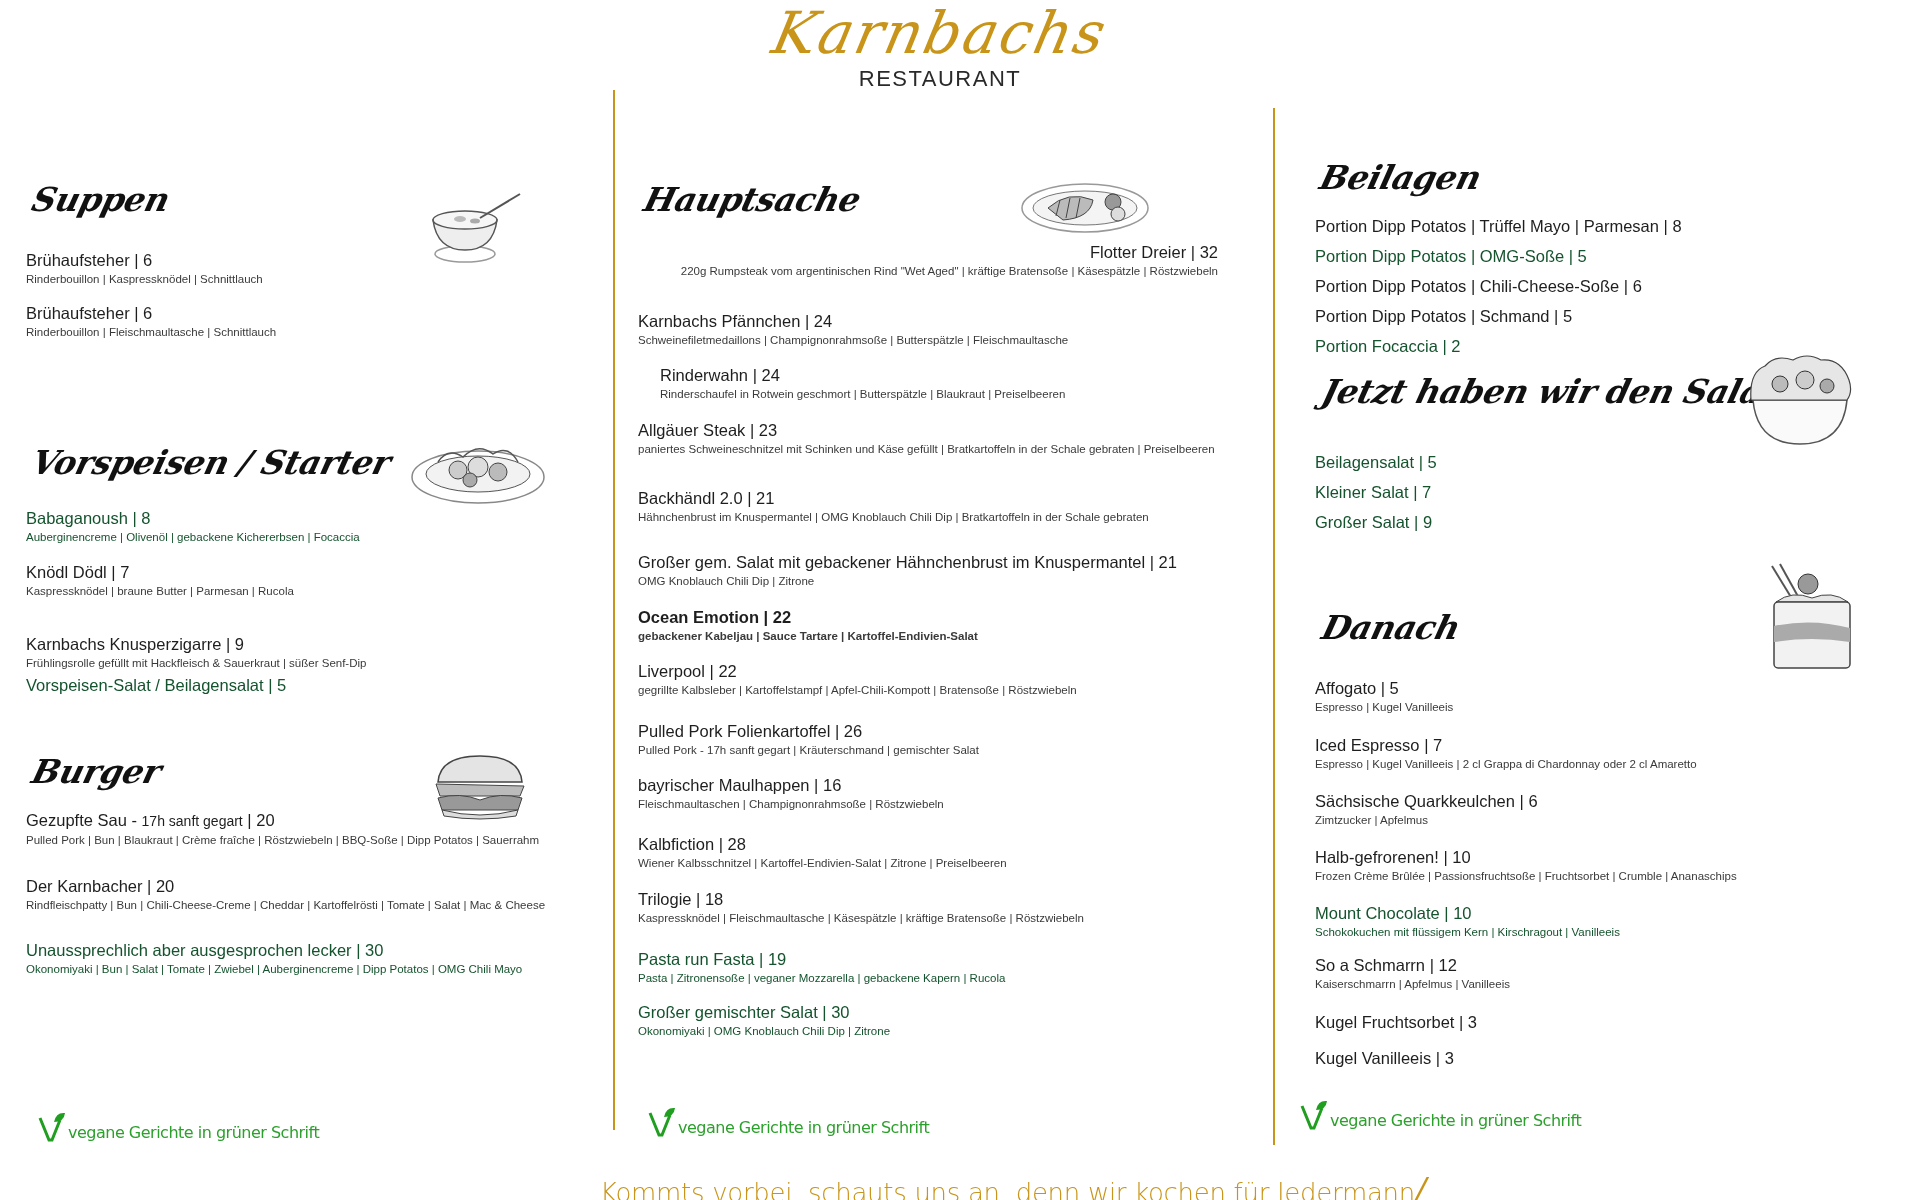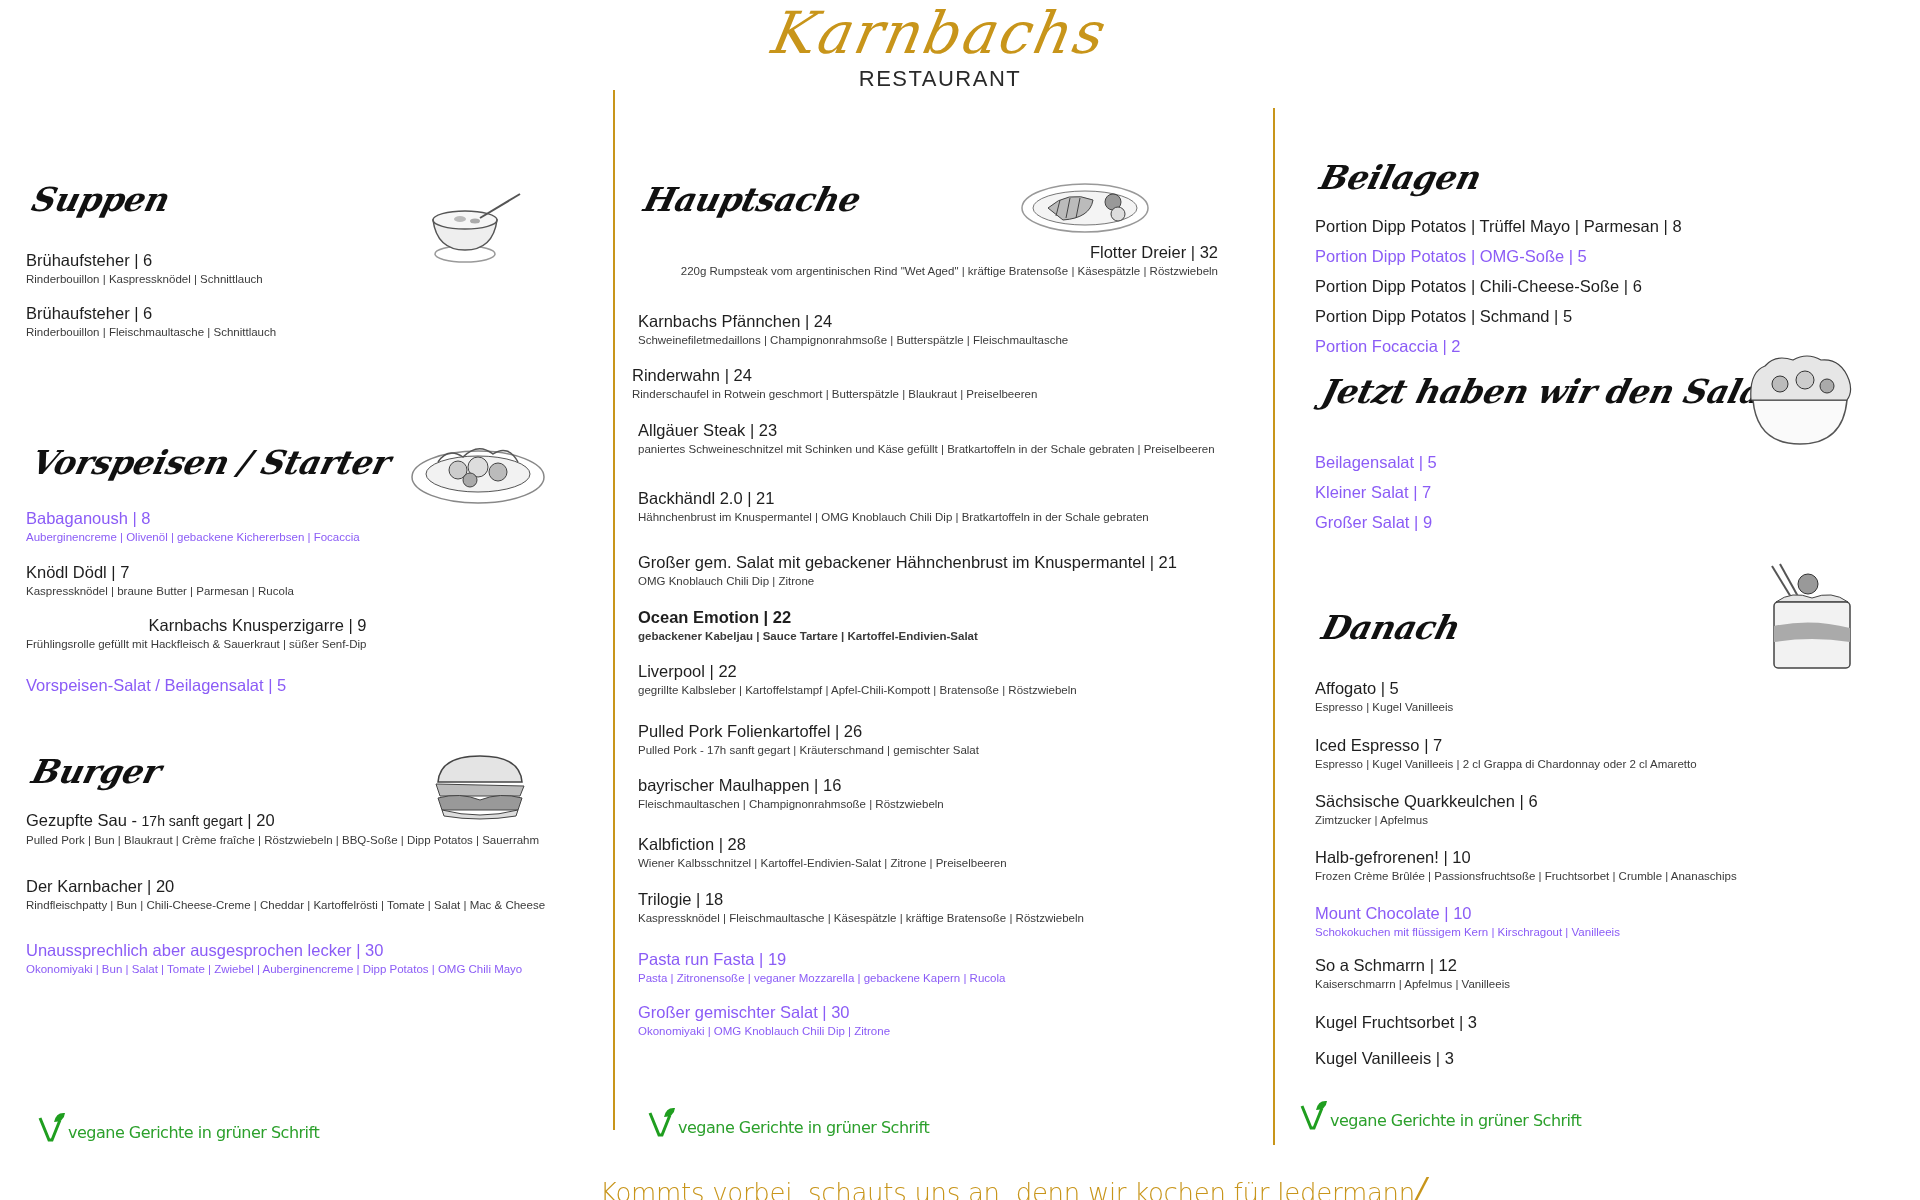--- a/index.html
+++ b/index.html
@@ -11,21 +11,21 @@
   .logo-sub { font-family: "Liberation Sans", sans-serif; font-size: 22px; letter-spacing: 1.5px; color: #2a2a2a; margin-top: 0px; line-height: 26px; }
 
   .divider { position: absolute; width: 2px; background: #c8951a; }
   .section { position: absolute; }
   .heading { font-family: "DejaVu Serif", serif; font-style: italic; font-weight: bold; font-size: 33px; color: #111; transform: skewX(-14deg); transform-origin: left bottom; white-space: nowrap; letter-spacing: -0.5px; }
 
   .item { position: absolute; white-space: nowrap; }
   .item-title { font-size: 16.5px; line-height: 20px; color: #1e1e1e; }
   .item-title .sub { font-size: 14px; }
   .item-desc { font-size: 11.5px; line-height: 15px; color: #3a3a3a; margin-top: 2px; white-space: normal; }
-  .item.vegan .item-title, .item.vegan .item-desc { color: #8b5cf6; }
+  .item.vegan .item-title, .item.vegan .item-desc { color: #14532d; }
 
   .illus { position: absolute; }
   .vegan-note { position: absolute; display: flex; align-items: flex-end; gap: 2px; }
   .vegan-note .v { width: 28px; height: 30px; }
   .vegan-note span { font-size: 16px; color: #2ca02c; font-family: "DejaVu Sans", sans-serif; letter-spacing: -0.5px; }
 
   .footer { position: absolute; left: 600px; top: 1170px; font-size: 26px; color: #c8951a; font-family: "DejaVu Sans", sans-serif; font-weight: 300; letter-spacing: -0.3px; white-space: nowrap; }
   .footer .slash { font-family: "DejaVu Serif", serif; font-style: italic; font-size: 34px; }
 </style>
 </head>
@@ -68,21 +68,21 @@
   <path d="M30 30 Q40 15 55 25 Q70 10 85 22 Q100 12 110 30" fill="none" stroke="#555" stroke-width="1.5"></path>
 </svg>
 <div class="item vegan" style="left:26px; top:508px;">
   <div class="item-title">Babaganoush | 8</div>
   <div class="item-desc">Auberginencreme | Olivenöl | gebackene Kichererbsen | Focaccia</div>
 </div>
 <div class="item" style="left:26px; top:562px;">
   <div class="item-title">Knödl Dödl | 7</div>
   <div class="item-desc">Kaspressknödel | braune Butter | Parmesan | Rucola</div>
 </div>
-<div class="item" style="left:26px; top:615px;text-align:right;">
+<div class="item" style="left:26px; top:634px;">
   <div class="item-title">Karnbachs Knusperzigarre | 9</div>
   <div class="item-desc">Frühlingsrolle gefüllt mit Hackfleisch &amp; Sauerkraut | süßer Senf-Dip</div>
 </div>
 <div class="item vegan" style="left:26px; top:675px;">
   <div class="item-title">Vorspeisen-Salat / Beilagensalat | 5</div>
 </div>
 
 <div class="heading section" style="left:28px; top:752px;">Burger</div>
 <svg class="illus" style="left:430px; top:752px;" width="100" height="70" viewBox="0 0 100 70">
   <path d="M8 30 Q10 4 50 4 Q90 4 92 30 Z" fill="#e4e4e4" stroke="#444" stroke-width="1.5"></path>
@@ -126,21 +126,21 @@
 </svg>
 
 <div class="item" style="left:638px; top:242px; width:580px;text-align:right;">
   <div class="item-title">Flotter Dreier | 32</div>
   <div class="item-desc">220g Rumpsteak vom argentinischen Rind "Wet Aged" | kräftige Bratensoße | Käsespätzle | Röstzwiebeln</div>
 </div>
 <div class="item" style="left:638px; top:311px; width:580px;">
   <div class="item-title">Karnbachs Pfännchen | 24</div>
   <div class="item-desc">Schweinefiletmedaillons | Champignonrahmsoße | Butterspätzle | Fleischmaultasche</div>
 </div>
-<div class="item" style="left:632px; top:365px; width:580px;">
+<div class="item" style="left:660px; top:365px; width:580px;">
   <div class="item-title">Rinderwahn | 24</div>
   <div class="item-desc">Rinderschaufel in Rotwein geschmort | Butterspätzle | Blaukraut | Preiselbeeren</div>
 </div>
 <div class="item" style="left:638px; top:420px; width:580px;">
   <div class="item-title">Allgäuer Steak | 23</div>
   <div class="item-desc">paniertes Schweineschnitzel mit Schinken und Käse gefüllt | Bratkartoffeln in der Schale gebraten | Preiselbeeren</div>
 </div>
 <div class="item" style="left:638px; top:488px; width:600px;">
   <div class="item-title">Backhändl 2.0 | 21</div>
   <div class="item-desc">Hähnchenbrust im Knuspermantel | OMG Knoblauch Chili Dip | Bratkartoffeln in der Schale gebraten</div>

